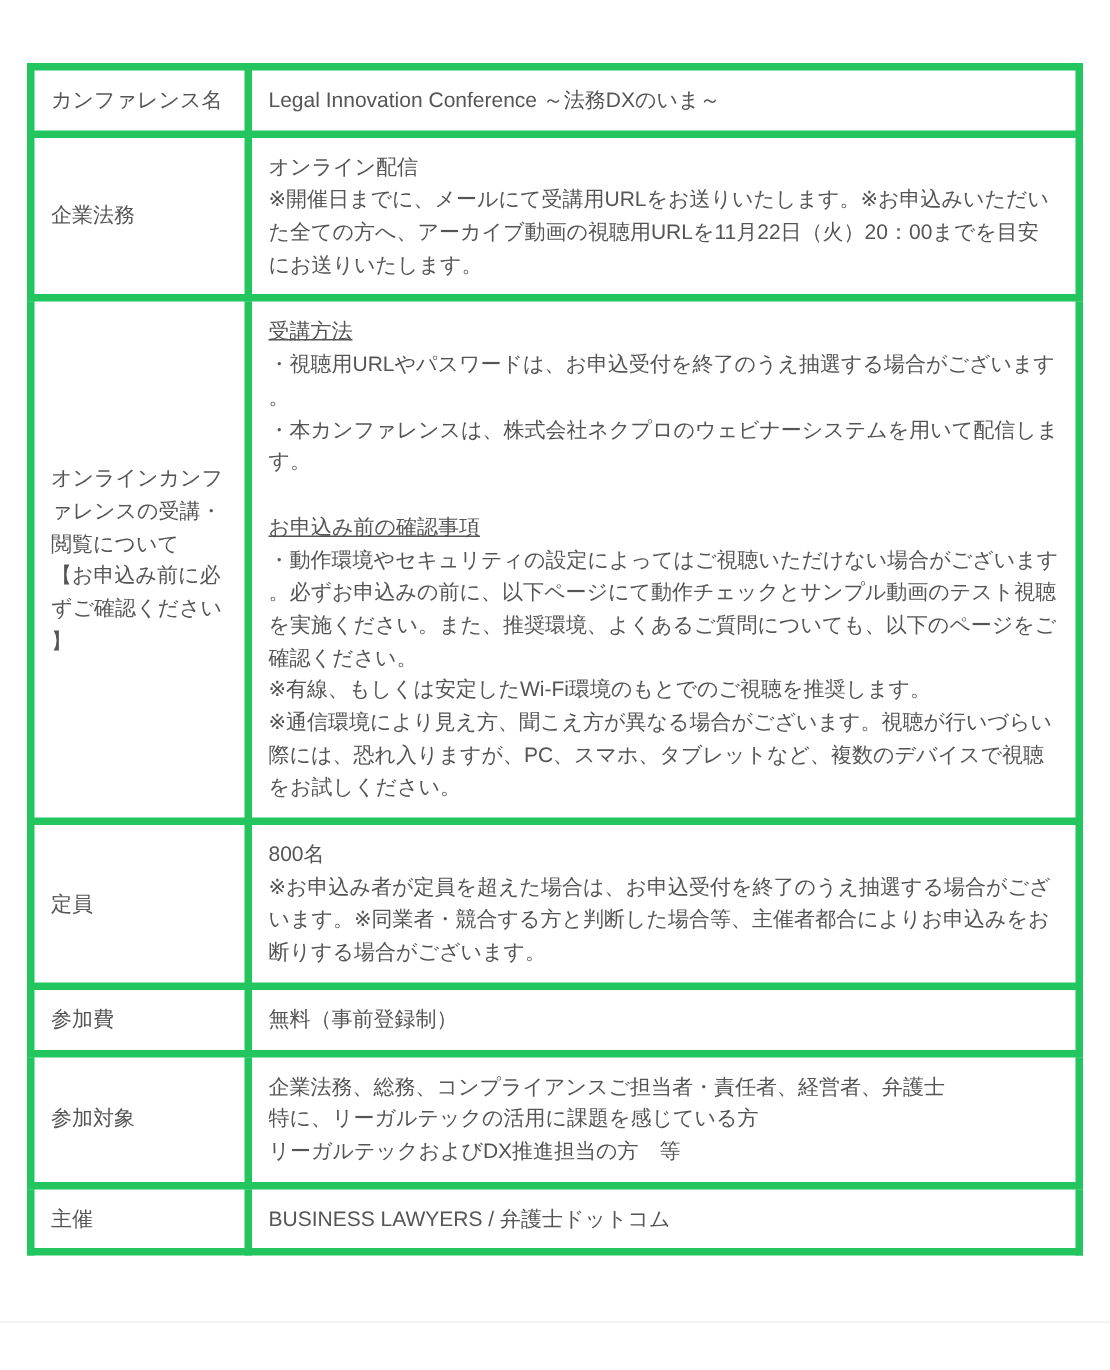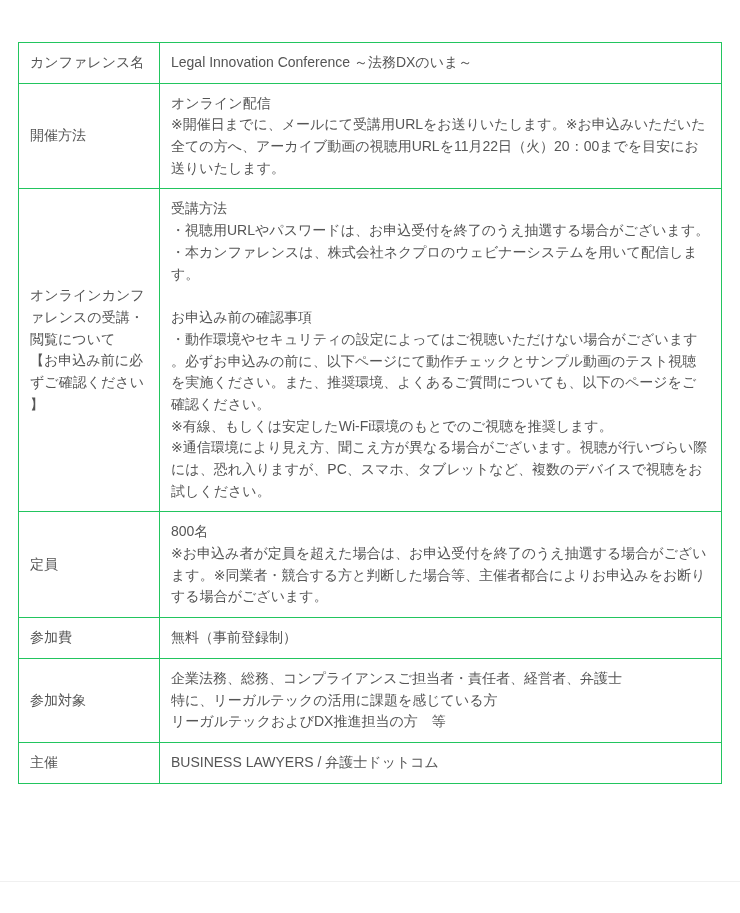--- a/index.html
+++ b/index.html
@@ -20,41 +20,41 @@
   table.info-table {
     position: absolute;
     left: 18px;
     top: 42px;
     width: 704px;
     border-collapse: collapse;
     table-layout: fixed;
   }
   table.info-table th,
   table.info-table td {
-    border: 1px solid #22c55e;
+    border: 5px solid #22c55e;
     color: #555555;
     font-size: 14px;
     font-weight: normal;
     line-height: 1.55;
     text-align: left;
     vertical-align: middle;
     padding: 9px 11px;
     background: #ffffff;
   }
   table.info-table th {
     width: 118px;
     word-break: break-all;
     line-break: anywhere;
   }
   table.info-table td {
     word-break: break-all;
     line-break: anywhere;
   }
   .line { margin: 0; }
-  .u { }
+  .u { text-decoration: underline; }
   .spacer { height: 22px; }
   .page-divider {
     position: absolute;
     left: 0;
     top: 881px;
     width: 740px;
     border-top: 1px solid #f0f0f0;
   }
 </style>
 </head>
@@ -65,21 +65,21 @@
     <tbody>
       <tr>
         <th>カンファレンス名</th>
         <td>
           <div class="line">Legal Innovation Conference ～法務DXのいま～</div>
         </td>
       </tr>
 
 
       <tr>
-        <th>開催方法</th>
+        <th>企業法務</th>
         <td>
           <div class="line">オンライン配信</div>
           <div class="line">※開催日までに、メールにて受講用URLをお送りいたします。※お申込みいただいた全ての方へ、アーカイブ動画の視聴用URLを11月22日（火）20：00までを目安にお送りいたします。</div>
         </td>
       </tr>
 
       <tr>
         <th>
           <div class="line">オンラインカンファレンスの受講・閲覧について</div>
           <div class="line">【お申込み前に必ずご確認ください】</div>

